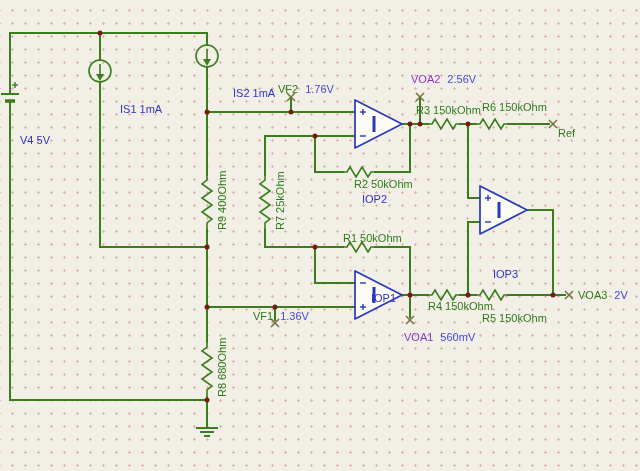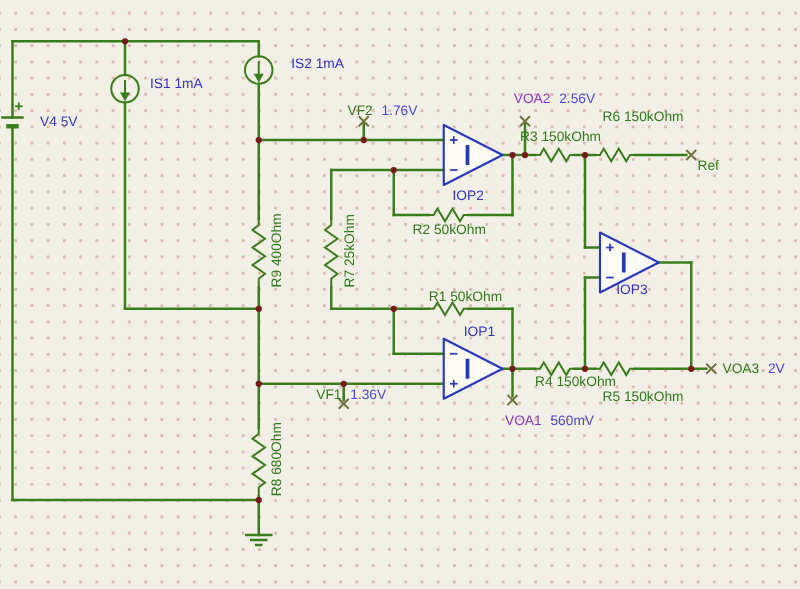--- a/index.html
+++ b/index.html
@@ -23,21 +23,21 @@
   .csh{fill:var(--wire);stroke:none;}
   .op{stroke:var(--opamp-blue);stroke-width:1.7;fill:#fcfbf4;stroke-linejoin:round;}
   .opm{stroke:var(--opamp-blue);stroke-width:1.4;}
   .opb{stroke:var(--opamp-blue);stroke-width:3;}
   .j{fill:var(--junction);stroke:none;}
   .x{stroke:var(--terminal);stroke-width:1.5;fill:none;}
   .bat1{stroke:var(--wire);stroke-width:2;}
   .bat2{stroke:var(--wire);stroke-width:3.5;}
   .gnd{stroke:var(--wire);stroke-width:2;}
   .lbl{position:absolute;font-size:11px;line-height:12px;white-space:nowrap;}
-  .blue{color:var(--component-blue);}
+  .blue{color:var(--component-blue);margin-top:42px;}
   .green{color:var(--green-label);}
   .purple{color:var(--purple-label);}
   .val{color:var(--value-blue);margin-left:7px;}
   .vert{transform-origin:0 0;transform:rotate(-90deg);}
 </style>
 </head>
 <body>
 
 <div id="canvas">
 
@@ -183,30 +183,30 @@
     <circle class="j" cx="315" cy="247" r="2.5"></circle>
     <circle class="j" cx="410" cy="124" r="2.5"></circle>
     <circle class="j" cx="420" cy="124" r="2.5"></circle>
     <circle class="j" cx="468" cy="124" r="2.5"></circle>
     <circle class="j" cx="410" cy="295" r="2.5"></circle>
     <circle class="j" cx="468" cy="295" r="2.5"></circle>
     <circle class="j" cx="553" cy="295" r="2.5"></circle>
     <circle class="j" cx="207" cy="400" r="2.5"></circle>
   </svg>
 
-  <span class="lbl blue" style="left:32px;top:92px">V4 5V</span>
+  <span class="lbl blue" style="left:20px;top:92px">V4 5V</span>
   <span class="lbl blue" style="left:120px;top:61px">IS1 1mA</span>
   <span class="lbl blue" style="left:233px;top:45px">IS2 1mA</span>
   <span class="lbl blue" style="left:362px;top:151px">IOP2</span>
-  <span class="lbl blue" style="left:371px;top:260px">IOP1</span>
+  <span class="lbl blue" style="left:371px;top:250px">IOP1</span>
   <span class="lbl blue" style="left:493px;top:226px">IOP3</span>
-  <span class="lbl green" style="left:330px;top:178px">R2 50kOhm</span>
+  <span class="lbl green" style="left:354px;top:178px">R2 50kOhm</span>
   <span class="lbl green" style="left:343px;top:232px">R1 50kOhm</span>
   <span class="lbl green" style="left:416px;top:104px">R3 150kOhm</span>
-  <span class="lbl green" style="left:482px;top:88px">R6 150kOhm</span>
+  <span class="lbl green" style="left:482px;top:101px">R6 150kOhm</span>
   <span class="lbl green" style="left:428px;top:300px">R4 150kOhm</span>
   <span class="lbl green" style="left:482px;top:312px">R5 150kOhm</span>
   <span class="lbl green vert" style="left:216px;top:230px">R9 400Ohm</span>
   <span class="lbl green vert" style="left:274px;top:230px">R7 25kOhm</span>
   <span class="lbl green vert" style="left:216px;top:397px">R8 680Ohm</span>
 
   <span class="lbl" style="left:278px;top:83px">
     <span class="green">VF2</span><span class="val">1.76V</span>
   </span>
   <span class="lbl" style="left:411px;top:73px">

